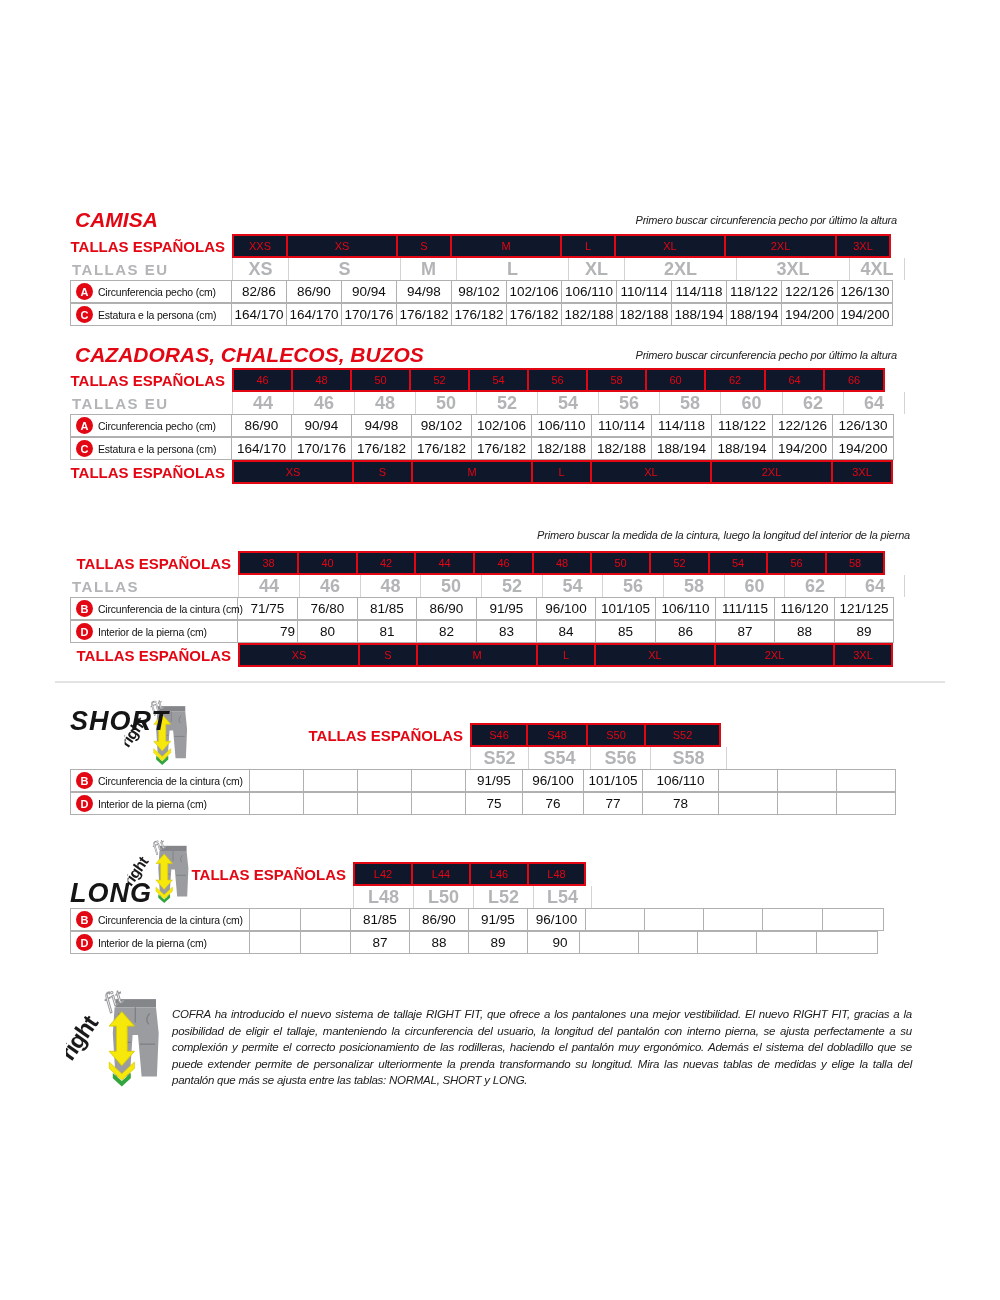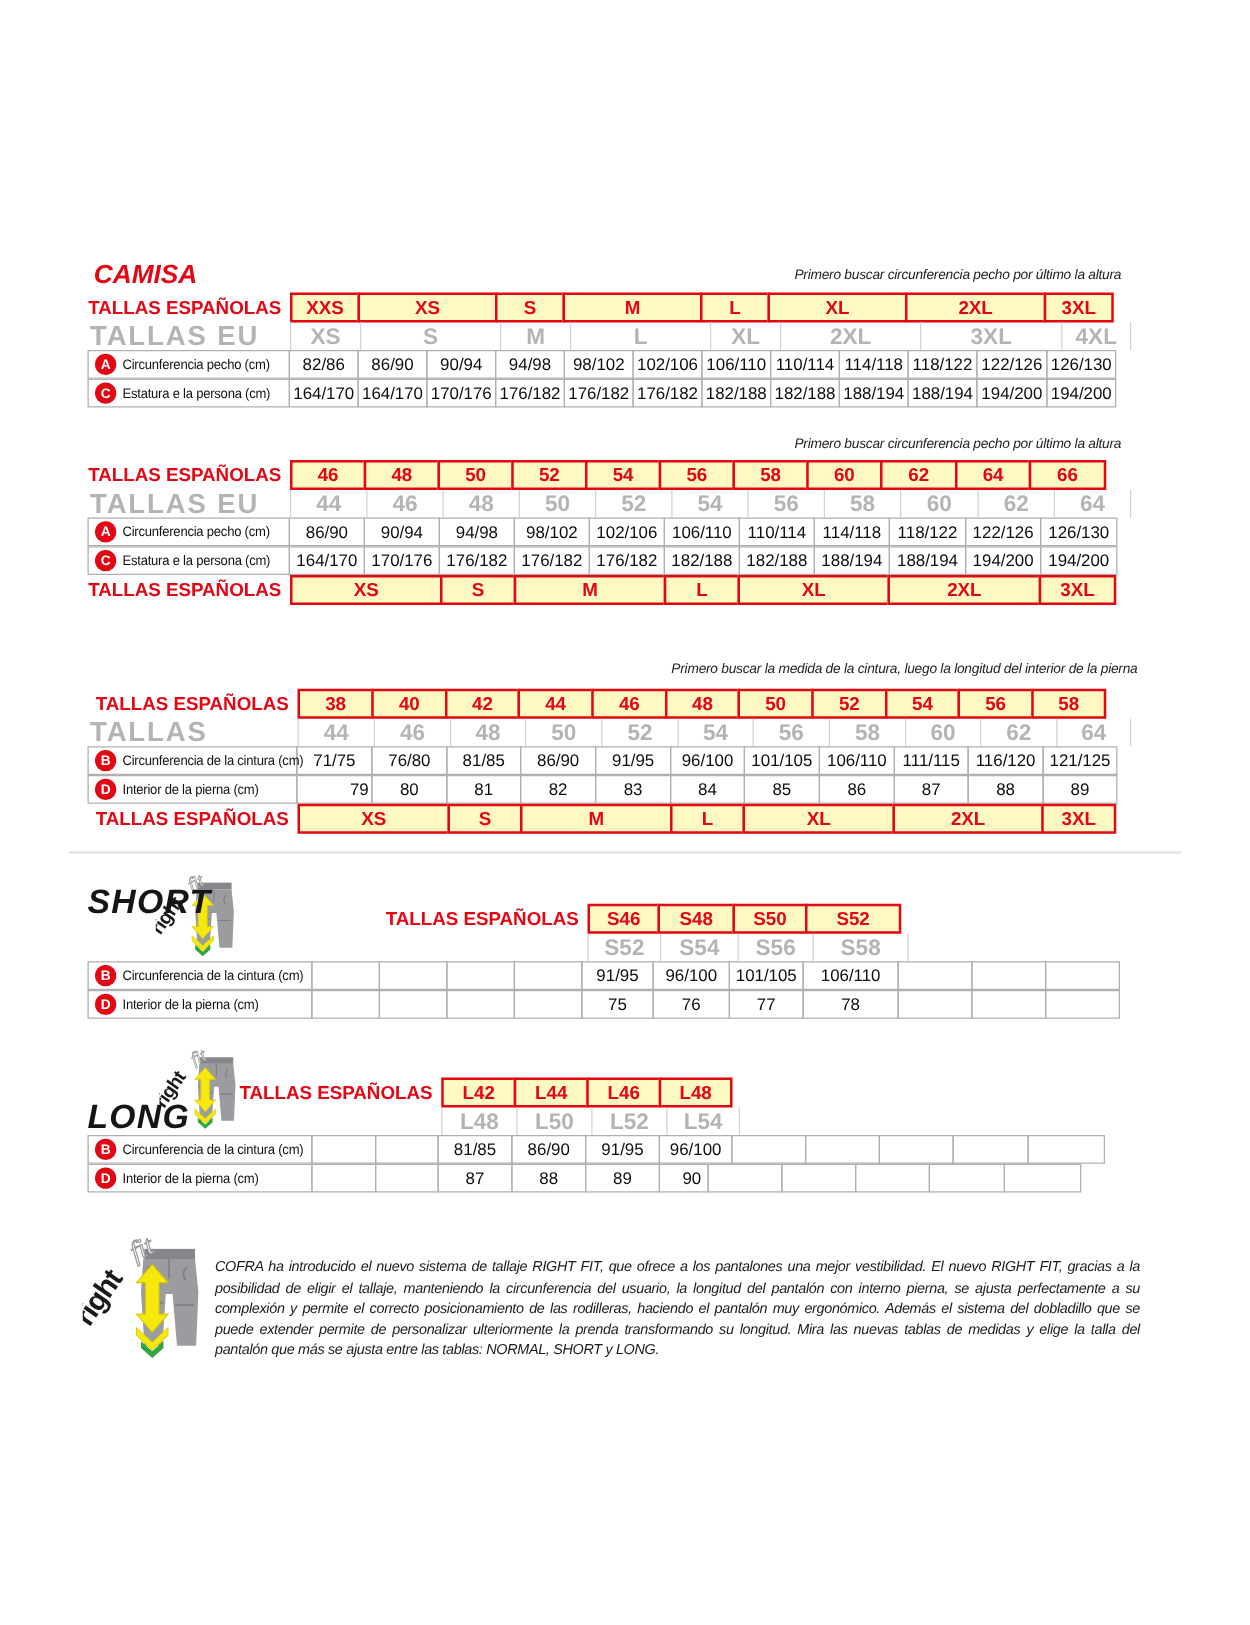--- a/index.html
+++ b/index.html
@@ -21,25 +21,25 @@
 
   
   .chart{position:absolute;}
   .crow{display:flex;}
   .crow.red{height:24px;}
   .crow.grayrow{height:22px;}
   .crow.data{height:23px;}
   .clabel{display:flex;align-items:center;box-sizing:border-box;flex:0 0 auto;}
   .crow.red .clabel{justify-content:flex-end;padding-right:7px;color:var(--red);
                     font-weight:bold;font-size:15px;white-space:nowrap;}
-  .crow.grayrow .clabel{color:var(--gray-size);font-weight:bold;font-size:22px;
+  .crow.grayrow .clabel{color:var(--gray-size);font-weight:bold;font-size:15px;
                         padding-left:12px;letter-spacing:1.5px;white-space:nowrap;}
   .crow.data .clabel{border:1px solid var(--border);background:#fff;padding-left:3px;}
   .ccell{box-sizing:border-box;display:flex;align-items:center;justify-content:center;flex:0 0 auto;background:transparent;}
-  .crow.red .ccell{border:2px solid var(--red);color:var(--red);font-weight:bold;font-size:15px;background:#fef9c3;}
+  .crow.red .ccell{border:2px solid var(--red);color:var(--red);font-weight:normal;font-size:11px;background:#0f172a;}
   .crow.red .ccell + .ccell{margin-left:-2px;}
   .crow.grayrow .ccell{color:var(--gray-size);font-weight:bold;font-size:18px;border-left:1px solid #d4d4d4;}
   .crow.grayrow .ccell:last-child{border-right:1px solid #d4d4d4;}
   .crow.data .ccell{border:1px solid var(--border);margin-left:-1px;font-size:13.5px;color:#0e0e0e;}
   .badge{width:17px;height:17px;border-radius:50%;background:var(--red);color:#fff;font-size:11px;
          font-weight:bold;display:inline-flex;align-items:center;justify-content:center;
          margin:0 5px 0 2px;flex:0 0 auto;}
   .labtext{font-size:11px;letter-spacing:-0.2px;transform:scaleX(0.95);transform-origin:left center;
            white-space:nowrap;color:#111;}
   .logo{position:absolute;}
@@ -122,20 +122,21 @@
         <div class="ccell" style="width: 56px;">176/182</div>
         <div class="ccell" style="width: 56px;">182/188</div>
         <div class="ccell" style="width: 56px;">182/188</div>
         <div class="ccell" style="width: 56px;">188/194</div>
         <div class="ccell" style="width: 56px;">188/194</div>
         <div class="ccell" style="width: 57px;">194/200</div>
         <div class="ccell" style="width: 56px;">194/200</div>
       </div>
     </div>
 
+  <div class="abs section-title" style="left:75px;top:343px">CAZADORAS, CHALECOS, BUZOS</div>
   <div class="abs note" style="right:103px;top:349px">Primero buscar circunferencia pecho por último la altura</div>
   <div class="chart" style="left:60px;top:368px">
       <div class="crow red">
         <div class="clabel" style="width: 172px;">
           <span>TALLAS ESPAÑOLAS</span>
         </div>
         <div class="ccell" style="width: 61px;">46</div>
         <div class="ccell" style="width: 61px;">48</div>
         <div class="ccell" style="width: 61px;">50</div>
         <div class="ccell" style="width: 61px;">52</div>
@@ -393,21 +394,21 @@
       <div class="crow data">
         <div class="clabel" style="margin-left: 10px; width: 180px;">
           <span class="badge">D</span>
           <span class="labtext">Interior de la pierna (cm)</span>
         </div>
         <div class="ccell" style="width: 52px;"></div>
         <div class="ccell" style="width: 51px;"></div>
         <div class="ccell" style="width: 60px;">87</div>
         <div class="ccell" style="width: 60px;">88</div>
         <div class="ccell" style="width: 60px;">89</div>
-        <div class="ccell" style="width: 40px; padding-left: 13px;">90</div>
+        <div class="ccell" style="width: 53px; padding-left: 13px;">90</div>
         <div class="ccell" style="width: 60px;"></div>
         <div class="ccell" style="width: 60px;"></div>
         <div class="ccell" style="width: 60px;"></div>
         <div class="ccell" style="width: 61px;"></div>
         <div class="ccell" style="width: 62px;"></div>
       </div>
     </div>
 
   <svg class="logo" style="left:66px;top:976px" width="108" height="120" viewBox="0 0 120 122">
       <use href="#rightfit-symbol"></use>

